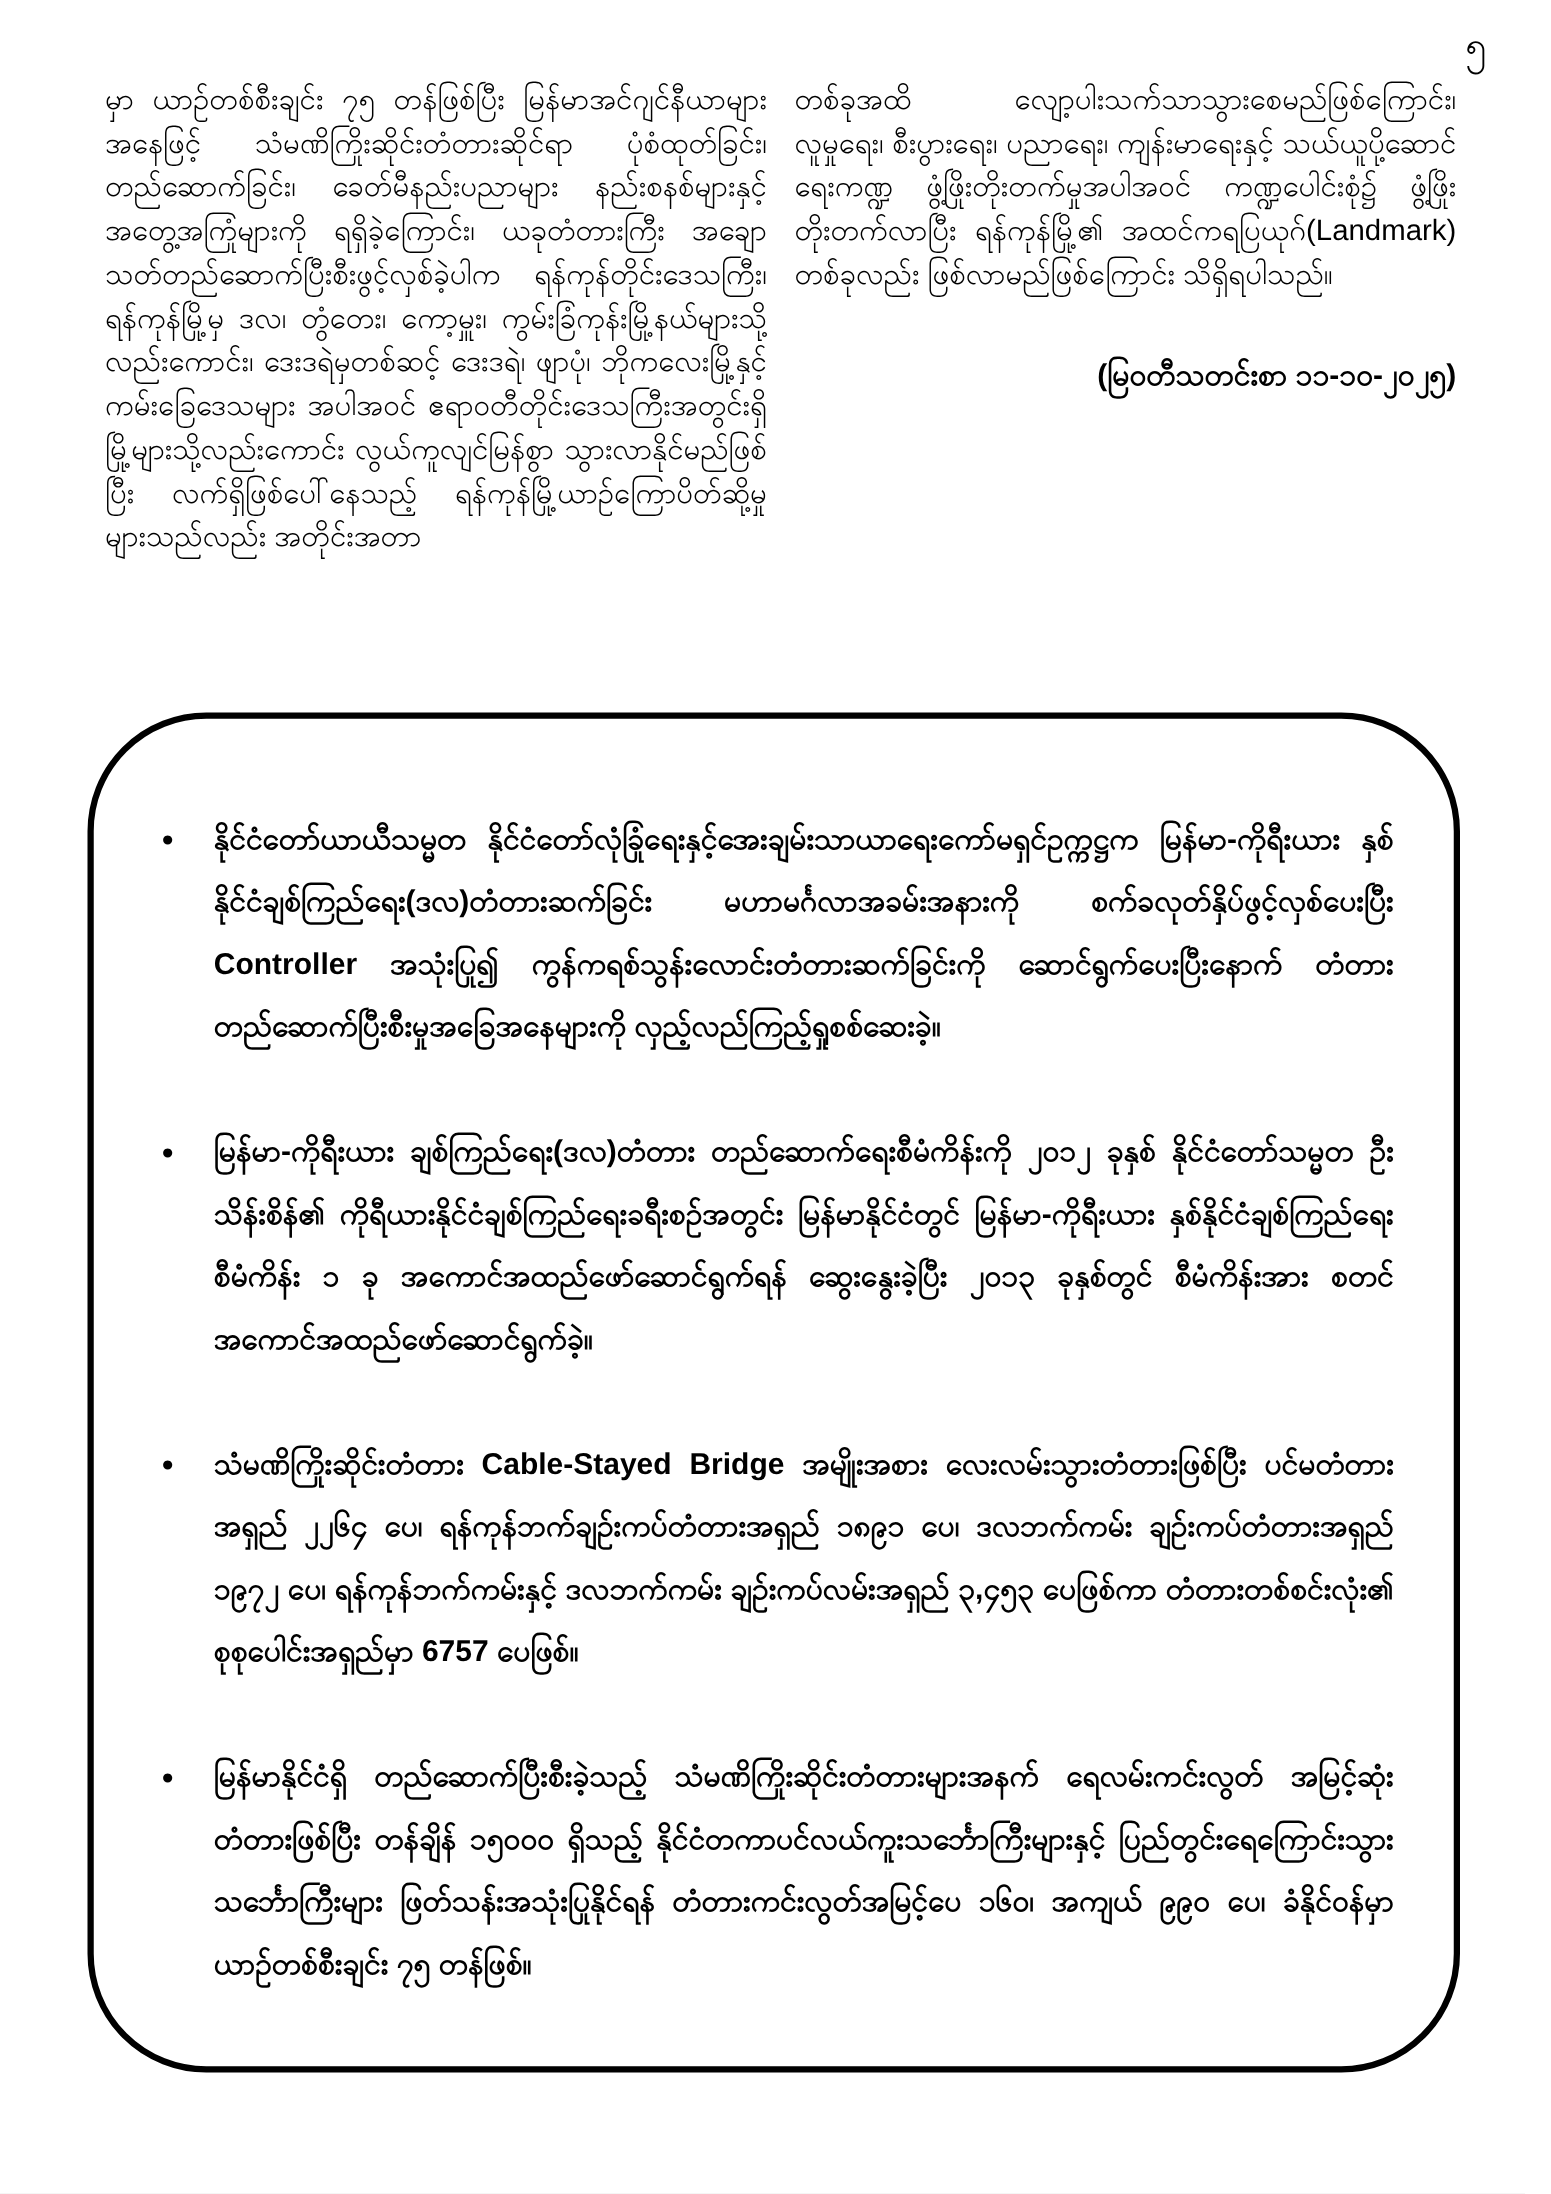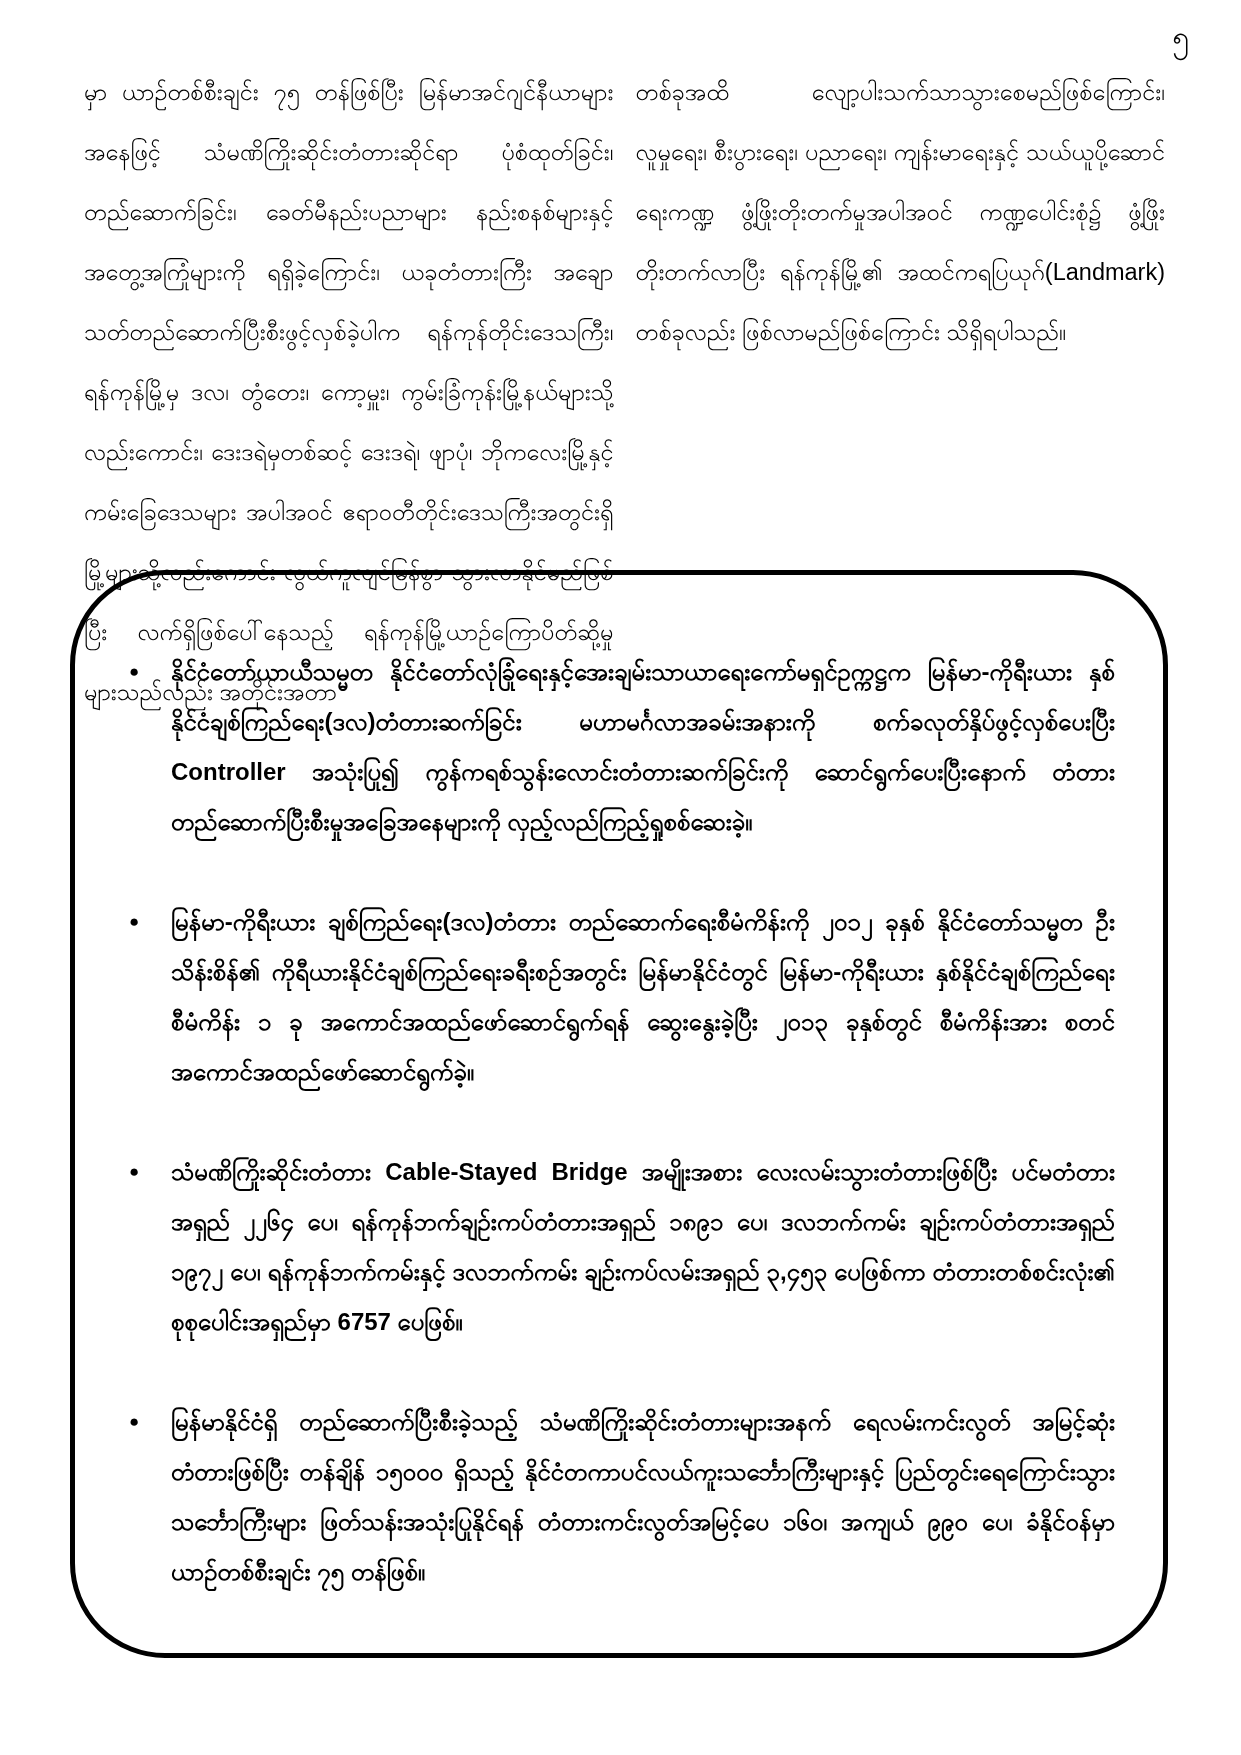--- a/index.html
+++ b/index.html
@@ -21,21 +21,21 @@
   }
   .columns{
     position:absolute;
     top:62px;left:84px;right:76px;
     display:flex;
     gap:22px;
   }
   .col{
     flex:1 1 0;
     font-size:23.5px;
-    line-height:60px;
+    line-height:35px;
     text-align:justify;
   }
   .col p{margin:0;}
   .attribution{
     margin-top:46px;
     font-weight:700;
     text-align:right;
     font-size:24px;
   }
   .infobox{
@@ -76,20 +76,21 @@
 <div class="page">
 
   <div class="page-number">၅</div>
 
   <div class="columns">
     <div class="col">
       <p>မှာ ယာဉ်တစ်စီးချင်း ၇၅ တန်ဖြစ်ပြီး မြန်မာအင်ဂျင်နီယာများအနေဖြင့် သံမဏိကြိုးဆိုင်းတံတားဆိုင်ရာ ပုံစံထုတ်ခြင်း၊ တည်ဆောက်ခြင်း၊ ခေတ်မီနည်းပညာများ နည်းစနစ်များနှင့် အတွေ့အကြုံများကို ရရှိခဲ့ကြောင်း၊ ယခုတံတားကြီး အချောသတ်တည်ဆောက်ပြီးစီးဖွင့်လှစ်ခဲ့ပါက ရန်ကုန်တိုင်းဒေသကြီး၊ ရန်ကုန်မြို့မှ ဒလ၊ တွံတေး၊ ကော့မှူး၊ ကွမ်းခြံကုန်းမြို့နယ်များသို့လည်းကောင်း၊ ဒေးဒရဲမှတစ်ဆင့် ဒေးဒရဲ၊ ဖျာပုံ၊ ဘိုကလေးမြို့နှင့် ကမ်းခြေဒေသများ အပါအဝင် ဧရာဝတီတိုင်းဒေသကြီးအတွင်းရှိ မြို့များသို့လည်းကောင်း လွယ်ကူလျင်မြန်စွာ သွားလာနိုင်မည်ဖြစ်ပြီး လက်ရှိဖြစ်ပေါ်နေသည့် ရန်ကုန်မြို့ယာဉ်ကြောပိတ်ဆို့မှုများသည်လည်း အတိုင်းအတာ</p>
     </div>
     <div class="col">
       <p>တစ်ခုအထိ လျော့ပါးသက်သာသွားစေမည်ဖြစ်ကြောင်း၊ လူမှုရေး၊ စီးပွားရေး၊ ပညာရေး၊ ကျန်းမာရေးနှင့် သယ်ယူပို့ဆောင်ရေးကဏ္ဍ ဖွံ့ဖြိုးတိုးတက်မှုအပါအဝင် ကဏ္ဍပေါင်းစုံ၌ ဖွံ့ဖြိုးတိုးတက်လာပြီး ရန်ကုန်မြို့၏ အထင်ကရပြယုဂ်(Landmark) တစ်ခုလည်း ဖြစ်လာမည်ဖြစ်ကြောင်း သိရှိရပါသည်။</p>
+      <div class="attribution">(မြဝတီသတင်းစာ ၁၁-၁၀-၂၀၂၅)</div>
     </div>
   </div>
 
   <div class="infobox">
     <ul class="bullet-list">
       <li class="bullet-item">
         <span class="bullet-marker">●</span>
         <span class="bullet-text">နိုင်ငံတော်ယာယီသမ္မတ နိုင်ငံတော်လုံခြုံရေးနှင့်အေးချမ်းသာယာရေးကော်မရှင်ဥက္ကဋ္ဌက မြန်မာ-ကိုရီးယား နှစ်နိုင်ငံချစ်ကြည်ရေး(ဒလ)တံတားဆက်ခြင်း မဟာမင်္ဂလာအခမ်းအနားကို စက်ခလုတ်နှိပ်ဖွင့်လှစ်ပေးပြီး Controller အသုံးပြု၍ ကွန်ကရစ်သွန်းလောင်းတံတားဆက်ခြင်းကို ဆောင်ရွက်ပေးပြီးနောက် တံတားတည်ဆောက်ပြီးစီးမှုအခြေအနေများကို လှည့်လည်ကြည့်ရှုစစ်ဆေးခဲ့။</span>
       </li>
       <li class="bullet-item">

